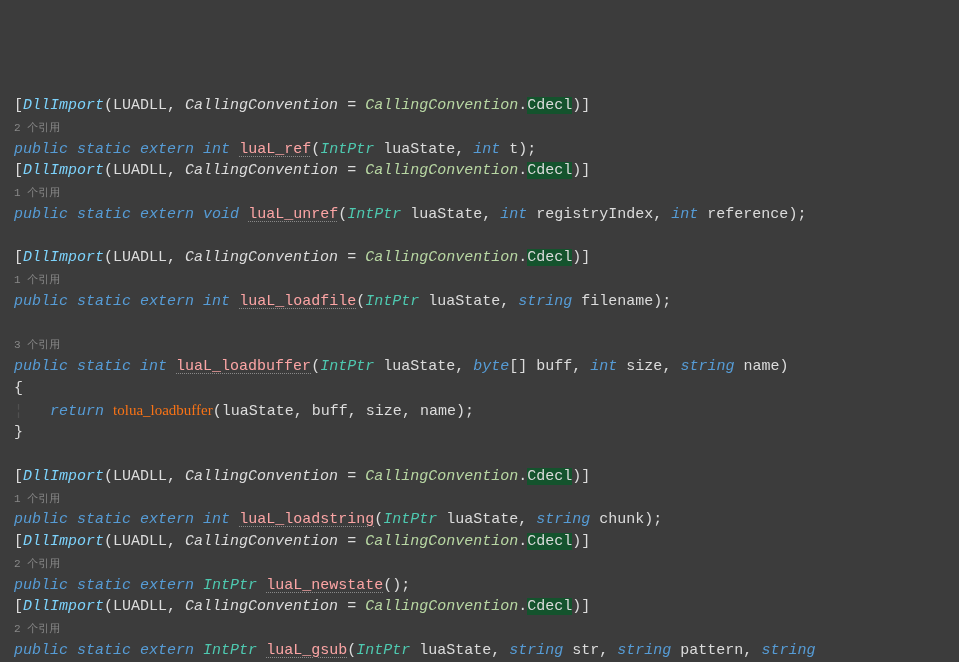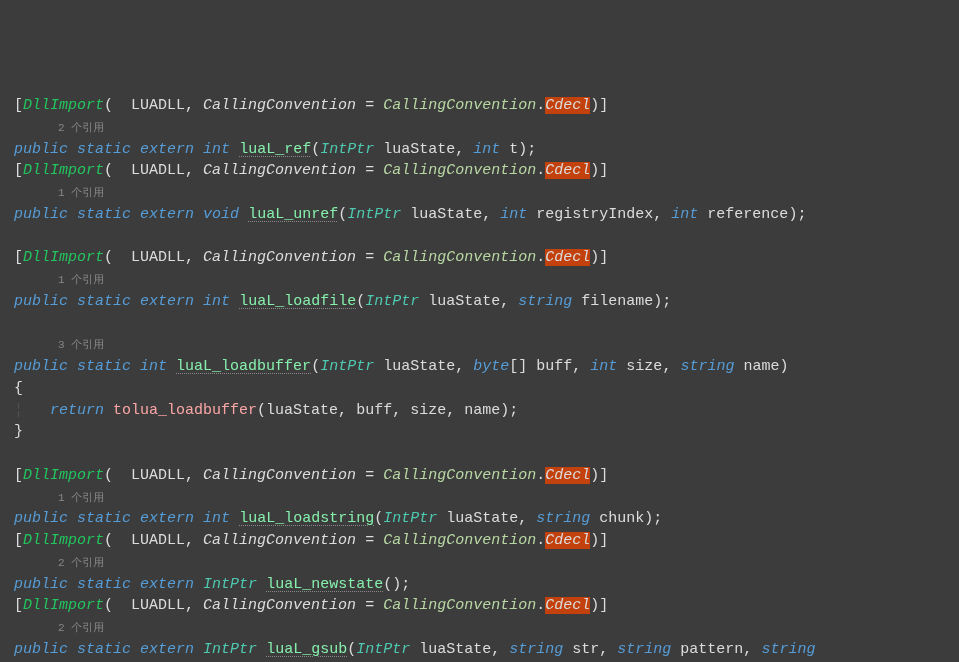--- a/index.html
+++ b/index.html
@@ -9,33 +9,33 @@
   font-size: 15px;
   line-height: 1.45;
   color: #dcdcdc;
   padding: 8px 14px;
   white-space: pre;
   overflow: hidden;
   width: 959px;
   height: 662px;
   font-style: italic;
 }
-.ref { color: #888; font-size: 11px; font-style: normal; line-height: 1.4; margin-left: 44px; }
+.ref { color: #888; font-size: 11px; font-style: normal; line-height: 1.4; }
 .kw { color: #569cd6; }
 .typei { color: #4ec9b0; }
 .enum { color: #b8d7a3; }
-.method { color: #fca5a5; font-style: normal; }
-.methodd { color: #86efac; font-style: normal; text-decoration: underline dotted #888 1px; text-underline-offset: 3px; }
+.method { color: #f97316; font-style: normal; font-family: Liberation Serif, serif; }
+.methodd { color: #fca5a5; font-style: normal; text-decoration: underline dotted #888 1px; text-underline-offset: 3px; }
 .paramn { color: #dcdcdc; font-style: normal; }
 .punct { color: #dcdcdc; font-style: normal; }
 .brace { color: #dcdcdc; font-style: normal; }
-.attr { color: #22c55e; }
-.constname { color: #dcdcdc; font-style: normal; margin-left: 18px; }
+.attr { color: #7dd3fc; }
+.constname { color: #dcdcdc; font-style: normal; }
 .prop { color: #dcdcdc; font-style: italic; }
-.selbg { background: #c2410c; font-style: italic; }
+.selbg { background: #14532d; }
 .indent { color: #505050; font-style: normal; }
 </style>
 </head>
 <body>
 
 
 
 <div><span><span class="punct">[</span><span class="attr">DllImport</span><span class="punct">(</span><span class="constname">LUADLL</span><span class="punct">,</span> <span class="prop">CallingConvention</span><span class="punct"> = </span><span class="enum">CallingConvention</span><span class="punct">.</span><span class="paramn selbg">Cdecl</span><span class="punct">)</span><span class="punct">]</span></span>
 <span class="ref">2 个引用</span>
 <span><span class="kw">public</span> <span class="kw">static</span> <span class="kw">extern</span> <span class="kw">int</span> <span class="methodd">luaL_ref</span><span class="punct">(</span><span class="typei">IntPtr</span> <span class="paramn">luaState</span><span class="punct">,</span> <span class="kw">int</span> <span class="paramn">t</span><span class="punct">)</span><span class="punct">;</span></span>

